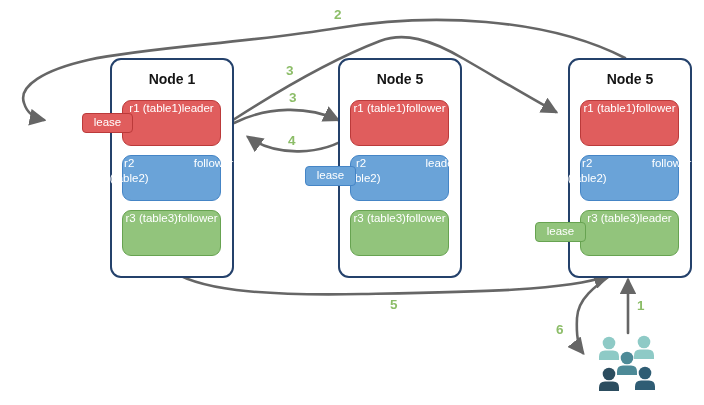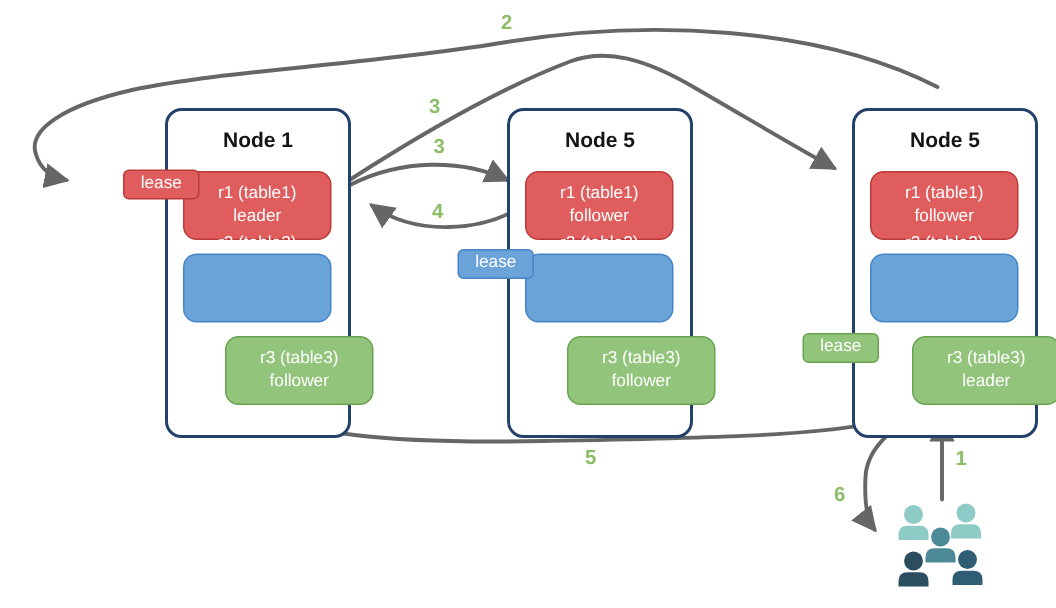--- a/index.html
+++ b/index.html
@@ -20,21 +20,21 @@
   .arrow {
     fill: none;
     stroke: var(--arrow, #666);
     stroke-width: 2.6;
     stroke-linecap: round;
   }
   #ah path { fill: var(--arrow, #666); }
 
   .node {
     position: absolute;
-    top: 72px;
+    top: 58px;
     width: 124px;
     height: 220px;
     background: #ffffff;
     border: 2px solid var(--node-border, #24416b);
     border-radius: 11px;
     box-sizing: border-box;
   }
   .node-title {
     margin-top: 11px;
     text-align: center;
@@ -48,29 +48,29 @@
     width: 99px;
     height: 46px;
     border-radius: 9px;
     border: 1.5px solid;
     box-sizing: border-box;
     color: #ffffff;
     font-size: 11.5px;
     line-height: 1.3;
     text-align: center;
     display: flex;
-    flex-direction: column;
+    flex-direction: row;
     justify-content: center;
   }
   .replica.r-red   { background: var(--red);   border-color: var(--red-border); }
   .replica.r-blue  { background: var(--blue);  border-color: var(--blue-border); }
   .replica.r-green { background: var(--green); border-color: var(--green-border); }
   .rep-1 { top: 40px; }
   .rep-2 { top: 95px; gap: 45px; }
-  .rep-3 { top: 150px; margin-left: 28px; }
+  .rep-3 { top: 150px; }
 
   .lease {
     position: absolute;
     width: 51px;
     height: 20px;
     border-radius: 4px;
     border: 1.5px solid;
     box-sizing: border-box;
     color: #ffffff;
     font-size: 11.5px;

